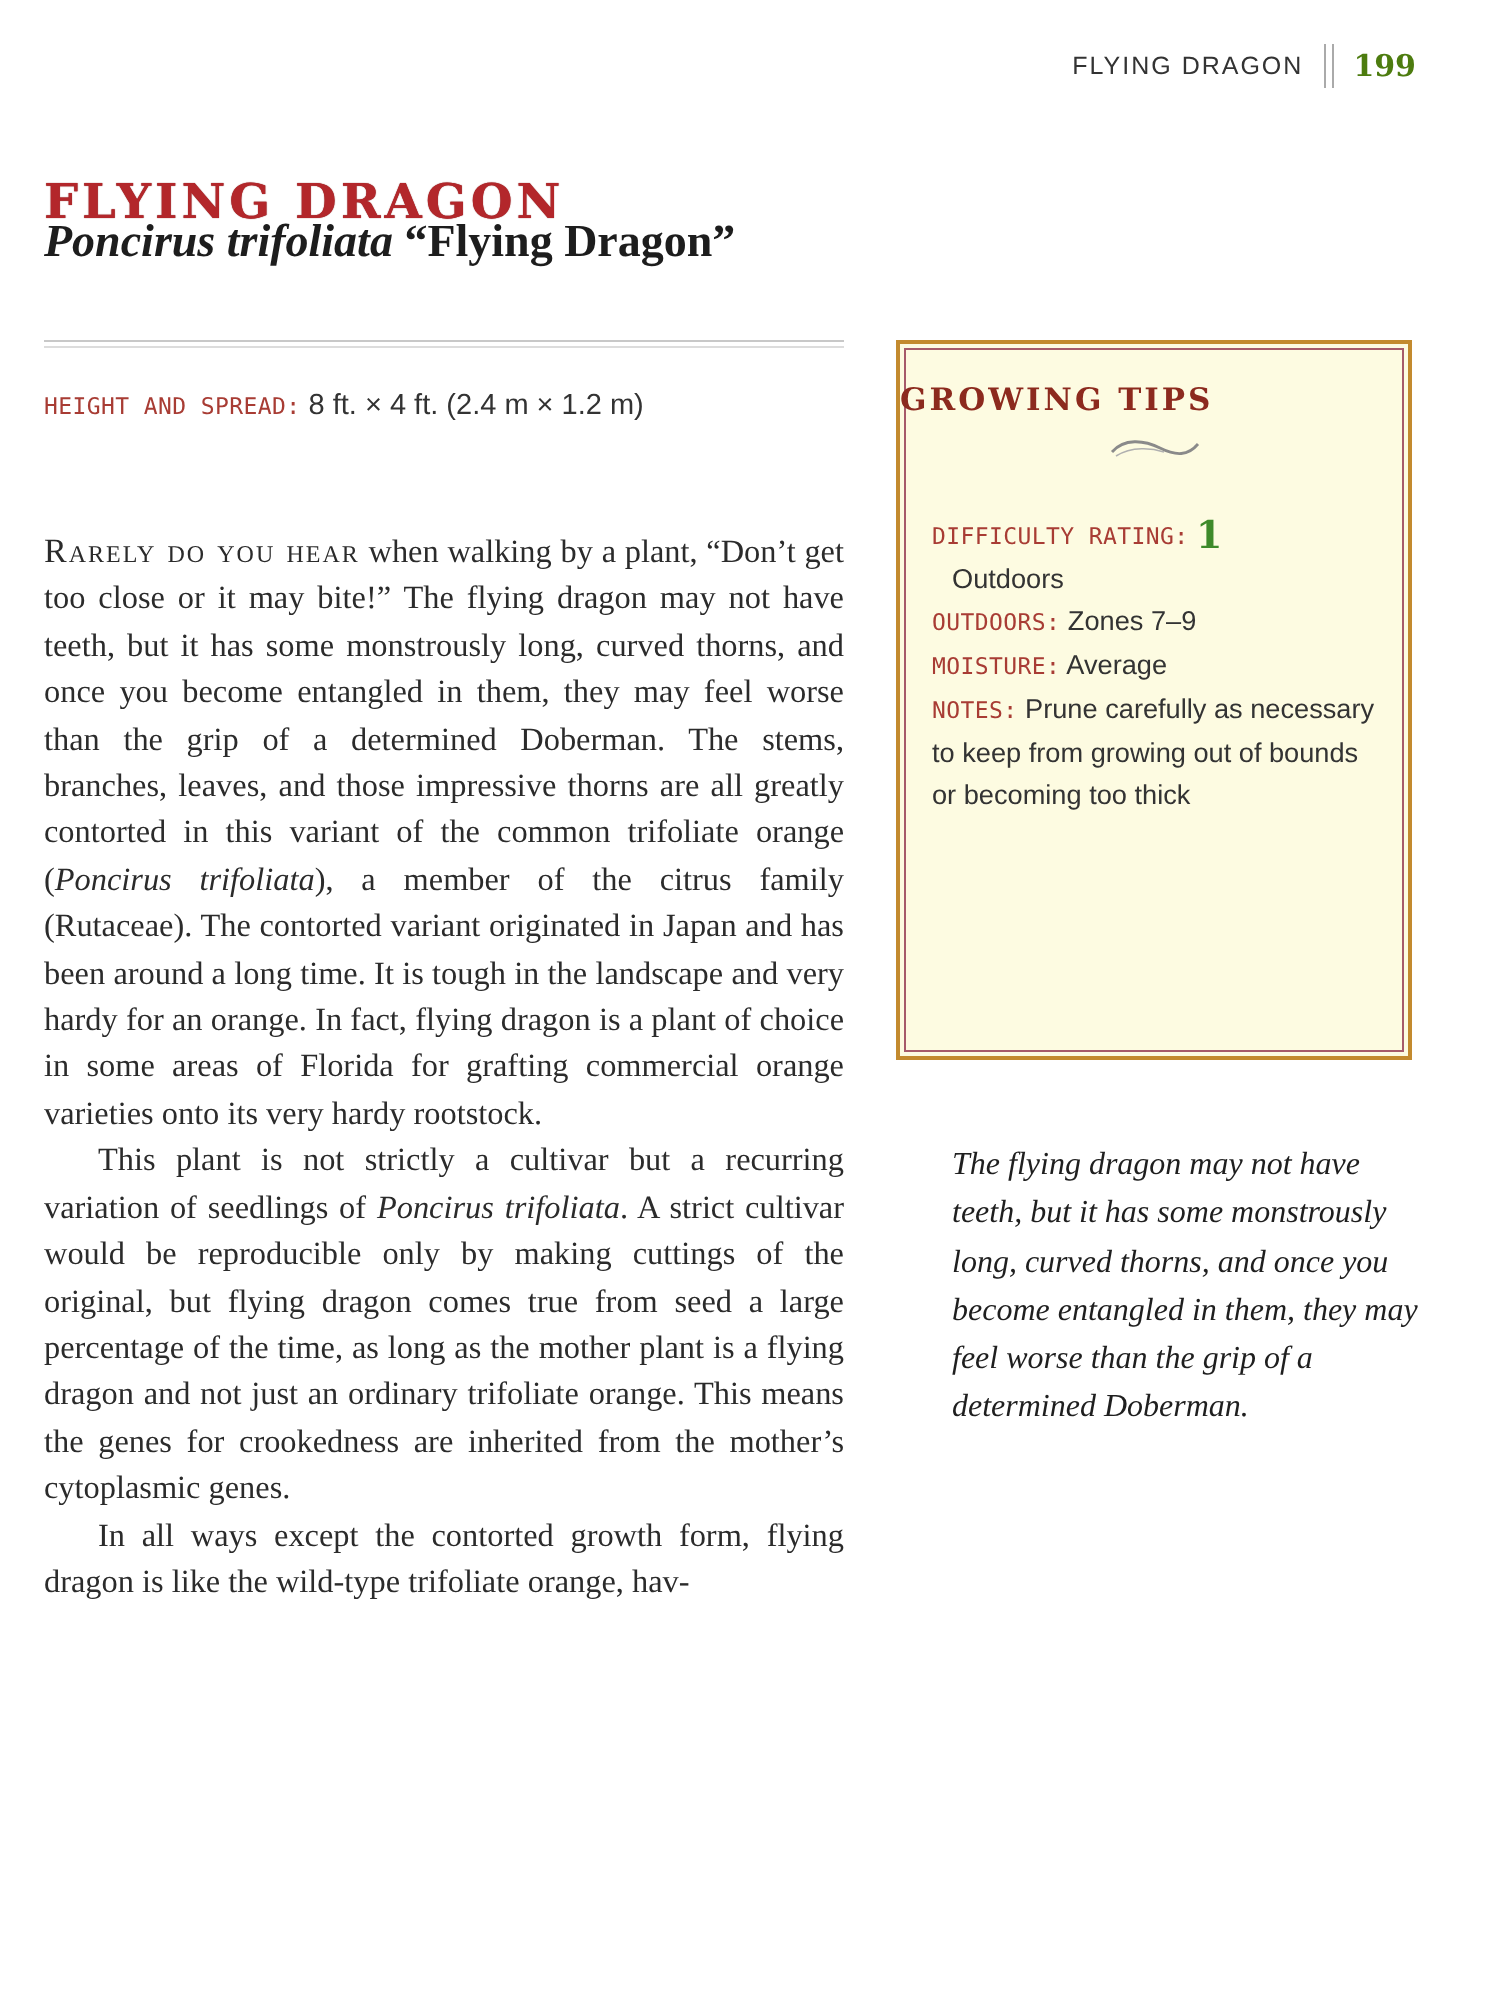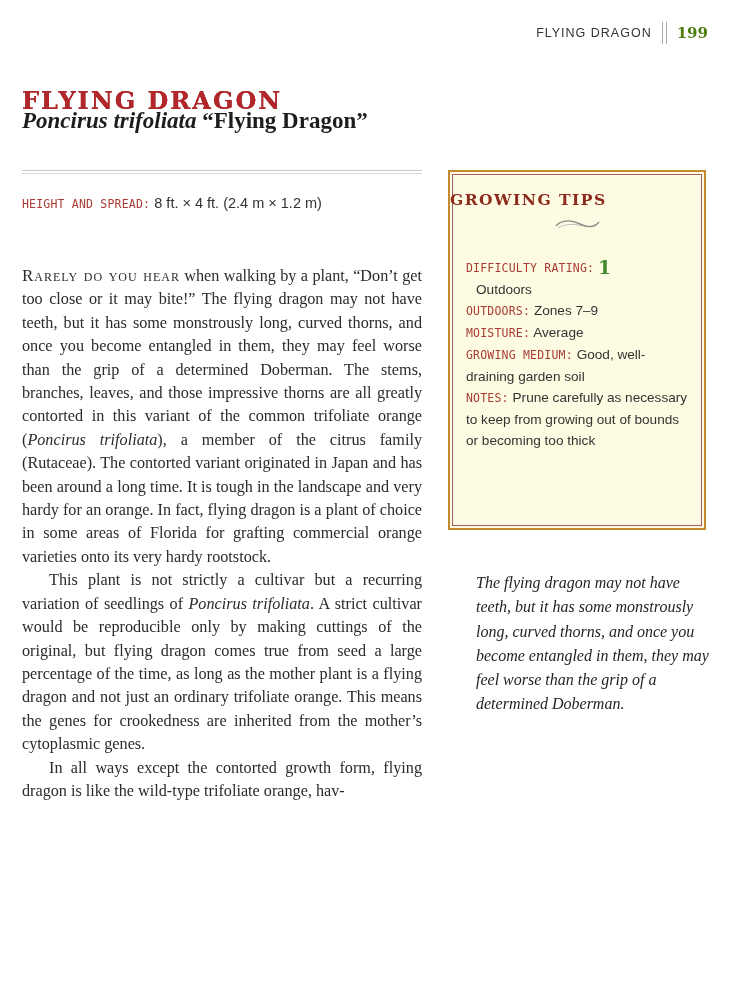--- a/index.html
+++ b/index.html
@@ -85,20 +85,19 @@
   <div class="tips-title">GROWING TIPS</div>
   <svg class="flourish" width="50" height="14" viewBox="0 0 50 14">
     <path d="M4 9 C 10 2, 20 3, 28 7 S 42 11, 47 5" fill="none" stroke="#8a8a8a" stroke-width="1.4"></path>
     <path d="M6 11 C 14 6, 24 7, 30 9" fill="none" stroke="#b0b0b0" stroke-width="0.8"></path>
   </svg>
   <div class="tips-list">
     <div class="row"><span class="lbl">DIFFICULTY RATING:</span> <span class="rating">1</span></div>
     <div class="row indent">Outdoors</div>
     <div class="row"><span class="lbl">OUTDOORS:</span> <span>Zones 7–9</span></div>
     <div class="row"><span class="lbl">MOISTURE:</span> <span>Average</span></div>
-    <div class="row"><span class="lbl">GROWING MEDIUM:</span> <span>Good, well-draining garden soil</span></div>
     <div class="row"><span class="lbl">NOTES:</span> <span>Prune carefully as necessary to keep from growing out of bounds or becoming too thick</span></div>
   </div>
 </div>
 
 <div class="dyk">
   <div class="dyk-text">The flying dragon may not have teeth, but it has some monstrously long, curved thorns, and once you become entangled in them, they may feel worse than the grip of a determined Doberman.</div>
 </div>
 
 </body></html>

